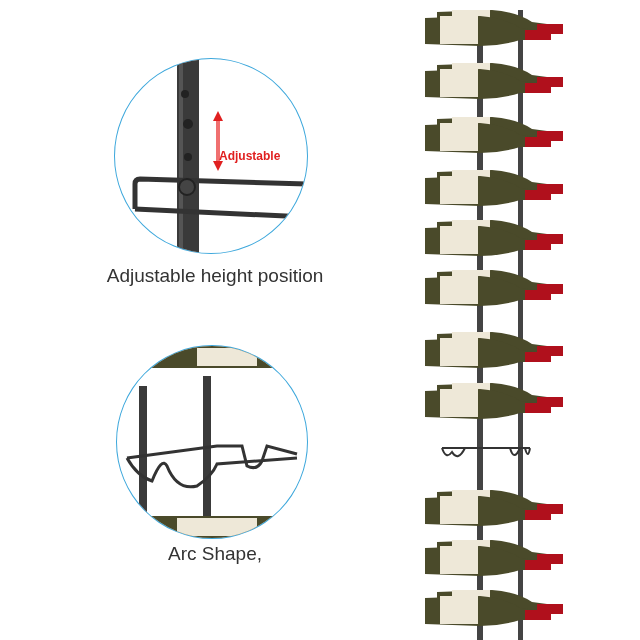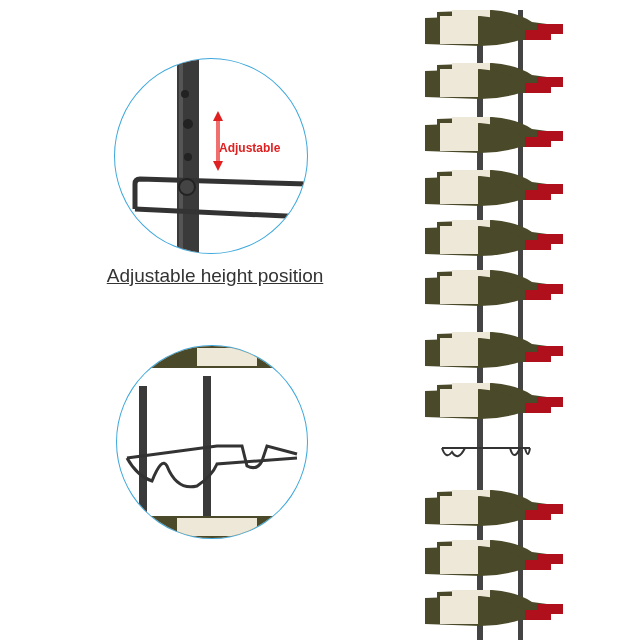--- a/index.html
+++ b/index.html
@@ -1,23 +1,23 @@
 <!DOCTYPE html>
 <html><head>
 <meta charset="utf-8">
 <style>
   html,body{margin:0;padding:0;background:#fff;}
   body{width:640px;height:640px;position:relative;overflow:hidden;font-family:"Liberation Sans",sans-serif;}
   .circle{position:absolute;border:1.5px solid #3ea8dc;border-radius:50%;background:#fff;overflow:hidden;}
   .c1{left:114px;top:58px;width:192px;height:194px;}
   .c2{left:116px;top:345px;width:190px;height:192px;}
-  .caption{position:absolute;color:#333;font-size:19px;text-align:center;line-height:24px;text-decoration:underline;}
+  .caption{position:absolute;color:#333;font-size:19px;text-align:center;line-height:24px;}
   .cap1{left:60px;top:264px;width:310px;}
   .cap2{left:90px;top:542px;width:250px;}
-  .adj{position:absolute;left:219px;top:141px;color:#e02020;font-size:12px;font-weight:bold;}
+  .adj{position:absolute;left:219px;top:149px;color:#e02020;font-size:12px;font-weight:bold;}
   .rack{position:absolute;left:410px;top:0;width:170px;height:640px;}
 </style>
 </head>
 <body>
 
 <div class="circle c1">
   <svg width="192" height="194">
     <rect x="62" y="0" width="22" height="194" fill="#3a3a3a"></rect>
     <rect x="64" y="0" width="4" height="194" fill="#555"></rect>
     <circle cx="70" cy="35" r="4" fill="#222"></circle>
@@ -40,20 +40,21 @@
     <rect x="80" y="2" width="60" height="18" fill="#eee8d8"></rect>
     <rect x="22" y="40" width="8" height="150" fill="#3a3a3a"></rect>
     <rect x="86" y="30" width="8" height="160" fill="#3a3a3a"></rect>
     <path d="M10 112 L100 100 L125 100 L130 120 Q140 125 145 115 L150 100 L180 108" stroke="#333" stroke-width="3" fill="none"></path>
     <path d="M10 112 Q20 130 35 135 Q45 110 50 120 Q60 145 80 140 Q95 130 100 118 L180 112" stroke="#333" stroke-width="3" fill="none"></path>
     <rect x="20" y="170" width="150" height="22" fill="#4a4a2a"></rect>
     <rect x="60" y="172" width="80" height="18" fill="#eee8d8"></rect>
   </svg>
 </div>
 <div class="caption cap2">
+  <div>Arc Shape,</div>
 </div>
 
 <div class="rack">
   <svg width="170" height="640">
     <rect x="67" y="30" width="6" height="610" fill="#444"></rect>
     <rect x="108" y="10" width="5" height="630" fill="#444"></rect>
     <g id="bottles">
         <path d="M27 12 L82 10 Q107 12 122 22 L152 26 L152 34 L122 34 Q102 40 82 40 L27 38 Z" fill="#4a4a2a"></path>
         <rect x="42" y="10" width="38" height="28" fill="#eee8d8"></rect>
         <rect x="127" y="24" width="26" height="10" fill="#b0101c"></rect>

